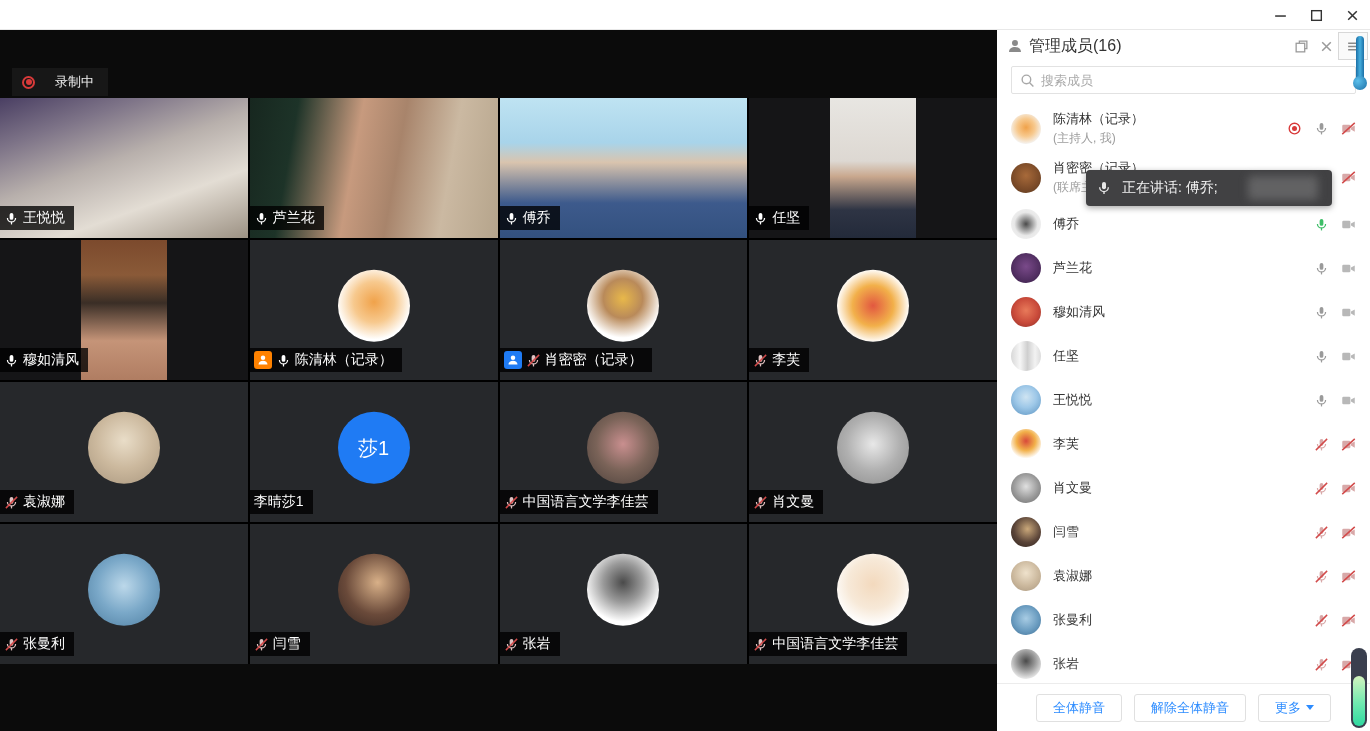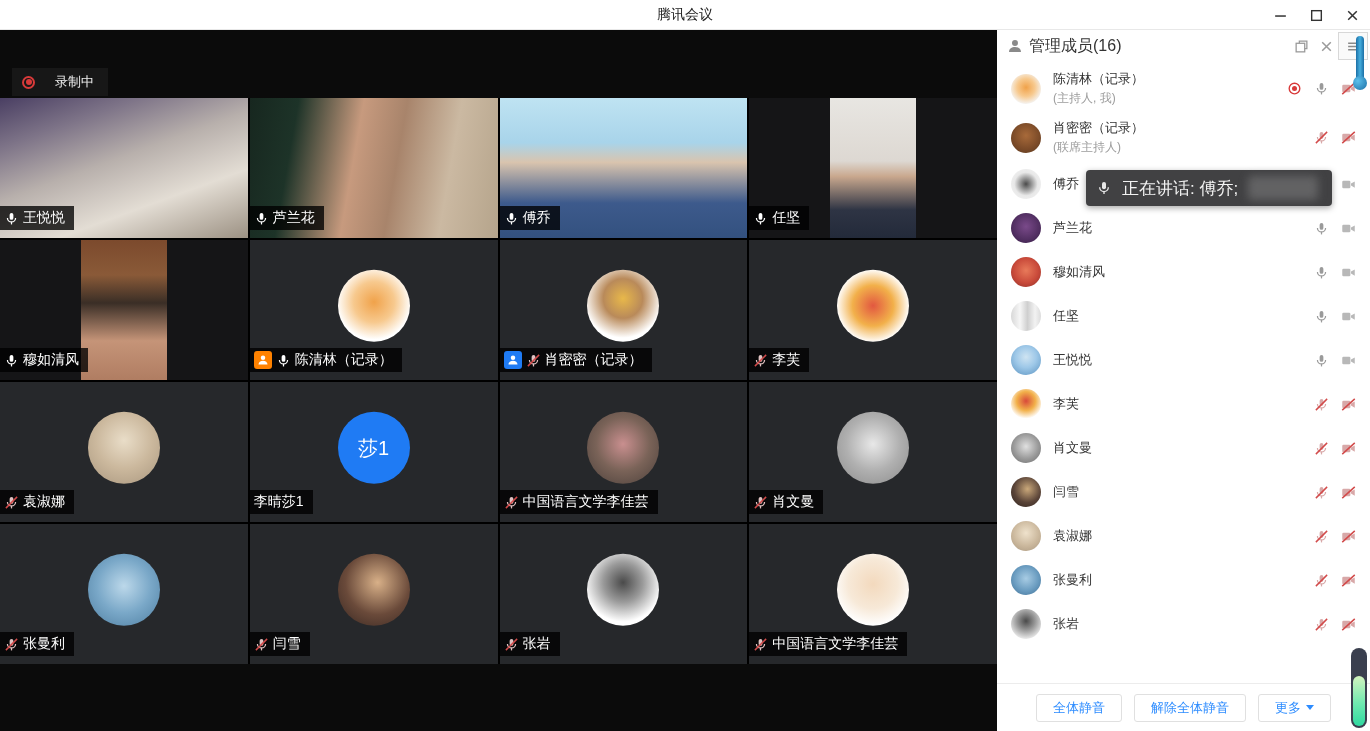--- a/index.html
+++ b/index.html
@@ -54,38 +54,37 @@
   .m-texts { display:flex; flex-direction:column; gap:2px; min-width:0; }
   .m-name { font-size:13px; color:#333; white-space:nowrap; }
   .m-sub { font-size:12px; color:#9c9c9c; white-space:nowrap; }
   .m-icons { margin-left:auto; display:flex; align-items:center; gap:12px; }
   .sb-footer { flex:0 0 48px; border-top:1px solid #ececec; display:flex; align-items:center; justify-content:center; gap:12px; }
   .sb-btn { height:28px; padding:0 16px; background:#fff; border:1px solid #e0e0e0; border-radius:3px; color:#2d8cff; font-size:13px; display:flex; align-items:center; gap:5px; cursor:pointer; font-family:inherit;}
   .caret-down { width:0; height:0; border-left:4px solid transparent; border-right:4px solid transparent; border-top:5px solid #2d8cff; }
 
   
   .toast { position:absolute; left:1086px; top:170px; width:246px; height:36px; background:#414143; border-radius:4px; display:flex; align-items:center; padding:0 10px; gap:10px; z-index:20; box-shadow:0 2px 6px rgba(0,0,0,0.35); }
-  .toast-text { color:#f2f2f2; font-size:17px; white-space:nowrap; }
+  .toast-text { color:#f2f2f2; font-size:14px; white-space:nowrap; }
   .toast-blur { position:absolute; right:14px; top:6px; width:70px; height:24px; background:rgba(160,160,160,0.35); filter:blur(4px); border-radius:4px; }
 
   
   .scroll-menu { position:absolute; left:1338px; top:32px; width:30px; height:28px; background:#fafafa; border:1px solid #d8d8d8; display:flex; align-items:center; justify-content:center; z-index:25; }
   .scroll-pin { position:absolute; left:1353px; top:36px; z-index:26; }
   .pin-stem { width:8px; height:44px; margin-left:3px; background:linear-gradient(90deg,#1c6fa6,#45aede,#1c6fa6); border-radius:4px 4px 0 0; }
   .pin-ball { width:14px; height:14px; border-radius:50%; background:radial-gradient(circle at 35% 35%, #5cc0ec, #1b6fa6); margin-top:-4px; }
   .scroll-thumb { position:absolute; left:1351px; top:648px; width:16px; height:80px; background:#3a3f4e; border-radius:8px; z-index:25; overflow:hidden; }
   .scroll-thumb-fill { position:absolute; left:2px; right:2px; bottom:2px; height:62%; border-radius:7px; background:linear-gradient(180deg,#d3f4bf 0%,#6fe9b0 55%,#2fd9a0 100%); }
 </style>
 </head>
 <body>
 
 <div class="app">
 
   <div class="titlebar">
-    <div class="titlebar-title">腾讯会议</div>
     <div class="win-controls">
       <div class="win-btn">
         <svg class="icon14" viewBox="0 0 14 14">
             <line x1="2" y1="7.5" x2="12" y2="7.5" stroke="#333" stroke-width="1.4"></line>
           </svg>
       </div>
       <div class="win-btn">
         <svg class="icon14" viewBox="0 0 14 14">
             <rect x="2.5" y="2.5" width="9" height="9" fill="none" stroke="#333" stroke-width="1.3"></rect>
           </svg>
@@ -360,20 +359,29 @@
               </svg>
           </span>
           <span class="sb-hicon">
             <svg class="icon14" viewBox="0 0 14 14">
                 <path d="M3 3 L11 11 M11 3 L3 11" stroke="#9a9a9a" stroke-width="1.4"></path>
               </svg>
           </span>
         </span>
       </div>
 
+      <div class="sb-search-wrap">
+        <div class="sb-search">
+          <svg class="icon14" viewBox="0 0 14 14">
+              <circle cx="6" cy="6" r="4" fill="none" stroke="#a8a8a8" stroke-width="1.3"></circle>
+              <line x1="9" y1="9" x2="12.5" y2="12.5" stroke="#a8a8a8" stroke-width="1.3"></line>
+            </svg>
+          <input type="text" placeholder="搜索成员" style="">
+        </div>
+      </div>
 
       <div class="member-list" id="member-list">
           <div class="member-row">
             <div class="m-avatar" style="background: radial-gradient(circle at 50% 45%, rgb(240, 162, 74) 0%, rgb(247, 201, 142) 40%, rgb(245, 245, 245) 75%);"></div>
             <div class="m-texts">
               <div class="m-name">陈清林（记录）</div>
               <div class="m-sub">(主持人, 我)</div>
             </div>
             <div class="m-icons">
               <span>

